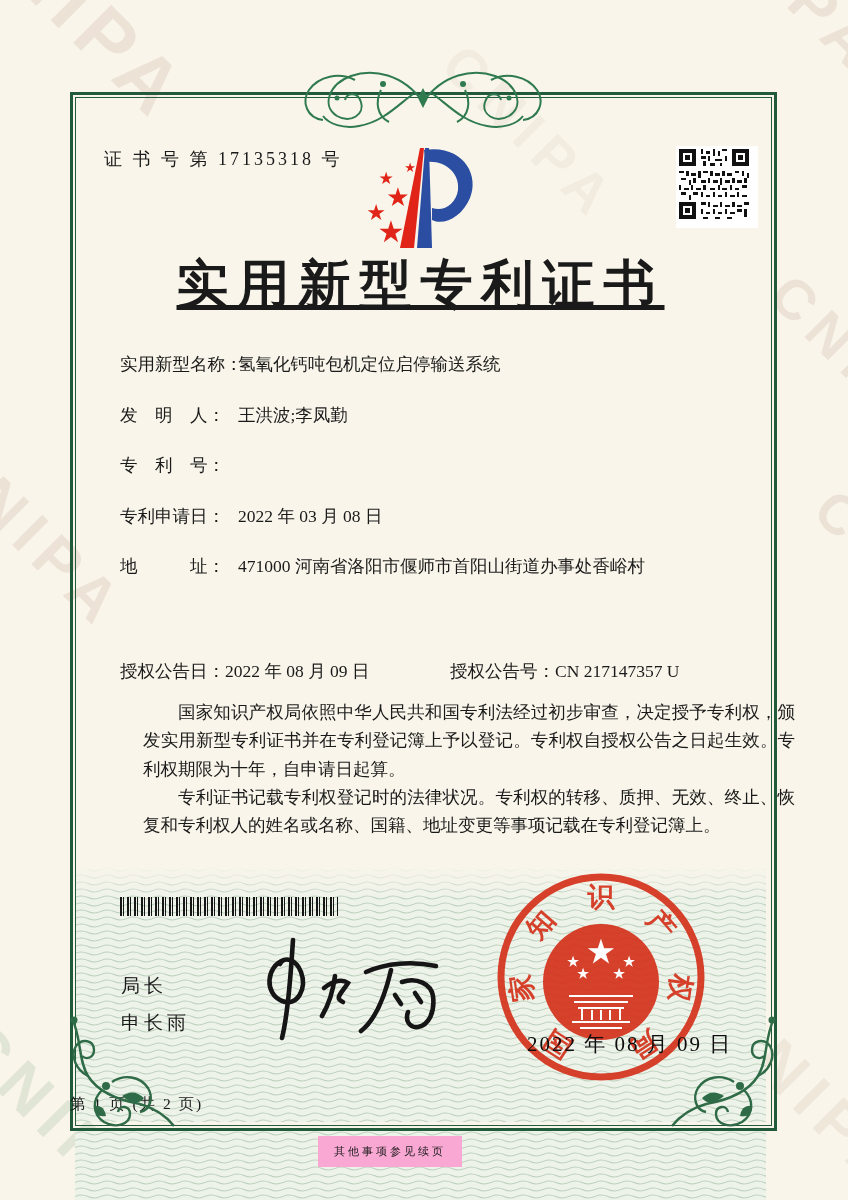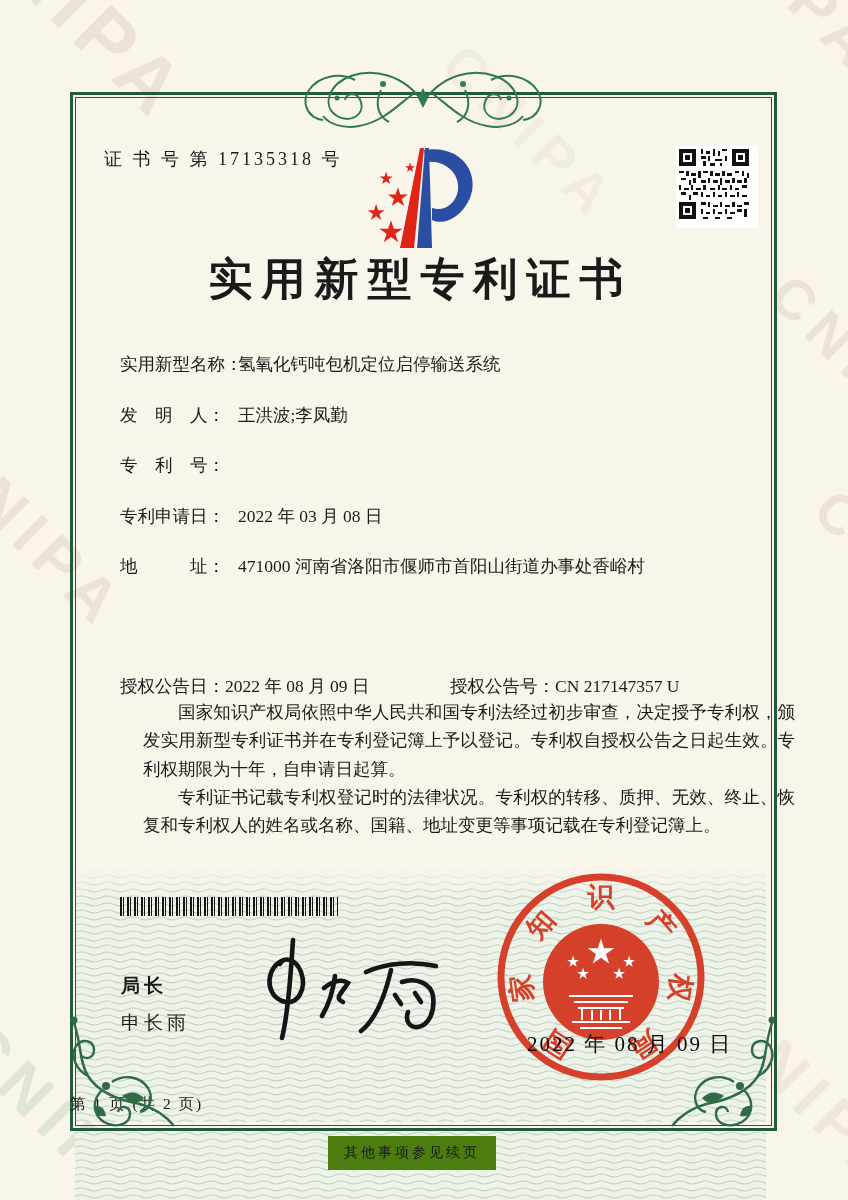--- a/index.html
+++ b/index.html
@@ -27,60 +27,60 @@
   .band{position:absolute;z-index:1;}
   
   .cert-no{
     position:absolute;left:104px;top:147px;font-size:18px;letter-spacing:3px;z-index:6;text-align:right;
   }
   .logo{position:absolute;left:358px;top:140px;width:130px;height:118px;z-index:6;}
   .qr{position:absolute;left:676px;top:146px;width:76px;height:76px;background:#fff;padding:3px;z-index:6;}
   .qr svg{width:70px;height:70px;display:block;}
   .title{
     position:absolute;left:70px;top:250px;width:701px;text-align:center;
-    font-size:44px;font-weight:700;letter-spacing:9px;z-index:6;
+    font-size:52px;font-weight:700;letter-spacing:9px;z-index:6;text-decoration:underline;
   }
   
   .fields{position:absolute;left:120px;top:352px;width:560px;z-index:6;}
   .frow{display:flex;height:50.5px;font-size:17.5px;}
   .flabel{width:118px;flex:0 0 118px;white-space:nowrap;}
   .fvalue{white-space:nowrap;}
-  .grant{position:absolute;left:120px;top:659px;width:600px;font-size:17.5px;z-index:6;margin-top:15px;}
+  .grant{position:absolute;left:120px;top:659px;width:600px;font-size:17.5px;z-index:6;}
   .grant .gno{position:absolute;left:330px;top:0;white-space:nowrap;}
   
   .bodytext{
     position:absolute;left:107px;top:698px;width:652px;z-index:6;
     font-size:17.5px;line-height:1.62;text-align:justify;margin-left:36px;
   }
   .bodytext p{margin:0;text-indent:2em;}
   
   .barcode{
     position:absolute;left:120px;top:897px;width:218px;height:19px;z-index:6;
     background:repeating-linear-gradient(90deg,
       #161616 0 2px,rgba(0,0,0,0) 2px 3px,
       #161616 3px 4px,rgba(0,0,0,0) 4px 7px,
       #161616 7px 9px,rgba(0,0,0,0) 9px 10px,
       #161616 10px 11px,rgba(0,0,0,0) 11px 14px);
   }
-  .signer-title{position:absolute;left:121px;top:973px;font-size:19px;letter-spacing:4px;z-index:6;font-weight:bold;}
+  .signer-title{position:absolute;left:121px;top:973px;font-size:19px;letter-spacing:4px;z-index:6;}
   .signer-name{position:absolute;left:121px;top:1010px;font-size:19px;letter-spacing:4px;z-index:6;text-align:right;}
   .signature{position:absolute;left:238px;top:932px;width:215px;height:115px;z-index:7;}
   .seal{position:absolute;left:494px;top:870px;width:214px;height:214px;z-index:6;}
   .seal text{font-family:"Liberation Serif","DejaVu Serif",serif;font-weight:700;}
   .seal-date{
     position:absolute;left:527px;top:1030px;font-size:21px;letter-spacing:2px;
     color:#0d0d0d;z-index:8;white-space:nowrap;
   }
   .page-no{
     position:absolute;left:70px;top:1094px;width:660px;text-align:left;
     font-size:15.5px;letter-spacing:2px;z-index:6;
   }
   .foot-note{
-    position:absolute;left:328px;top:1136px;background:#4d7c0f;
-    padding:8px 16px;font-size:14px;letter-spacing:3px;z-index:6;
+    position:absolute;left:318px;top:1136px;background:#f9a8d4;
+    padding:8px 16px;font-size:11px;letter-spacing:3px;z-index:6;
   }
   .orn{z-index:7;}
 </style>
 </head>
 <body>
 
 <span class="wm" style="left:-70px;top:-40px;font-size:78px;">CNIPA</span>
 <span class="wm" style="left:668px;top:-58px;font-size:62px;">CNIPA</span>
 <span class="wm" style="left:420px;top:100px;font-size:56px;opacity:.22;">CNIPA</span>
 <span class="wm" style="left:748px;top:330px;font-size:56px;">CNIPA</span>

